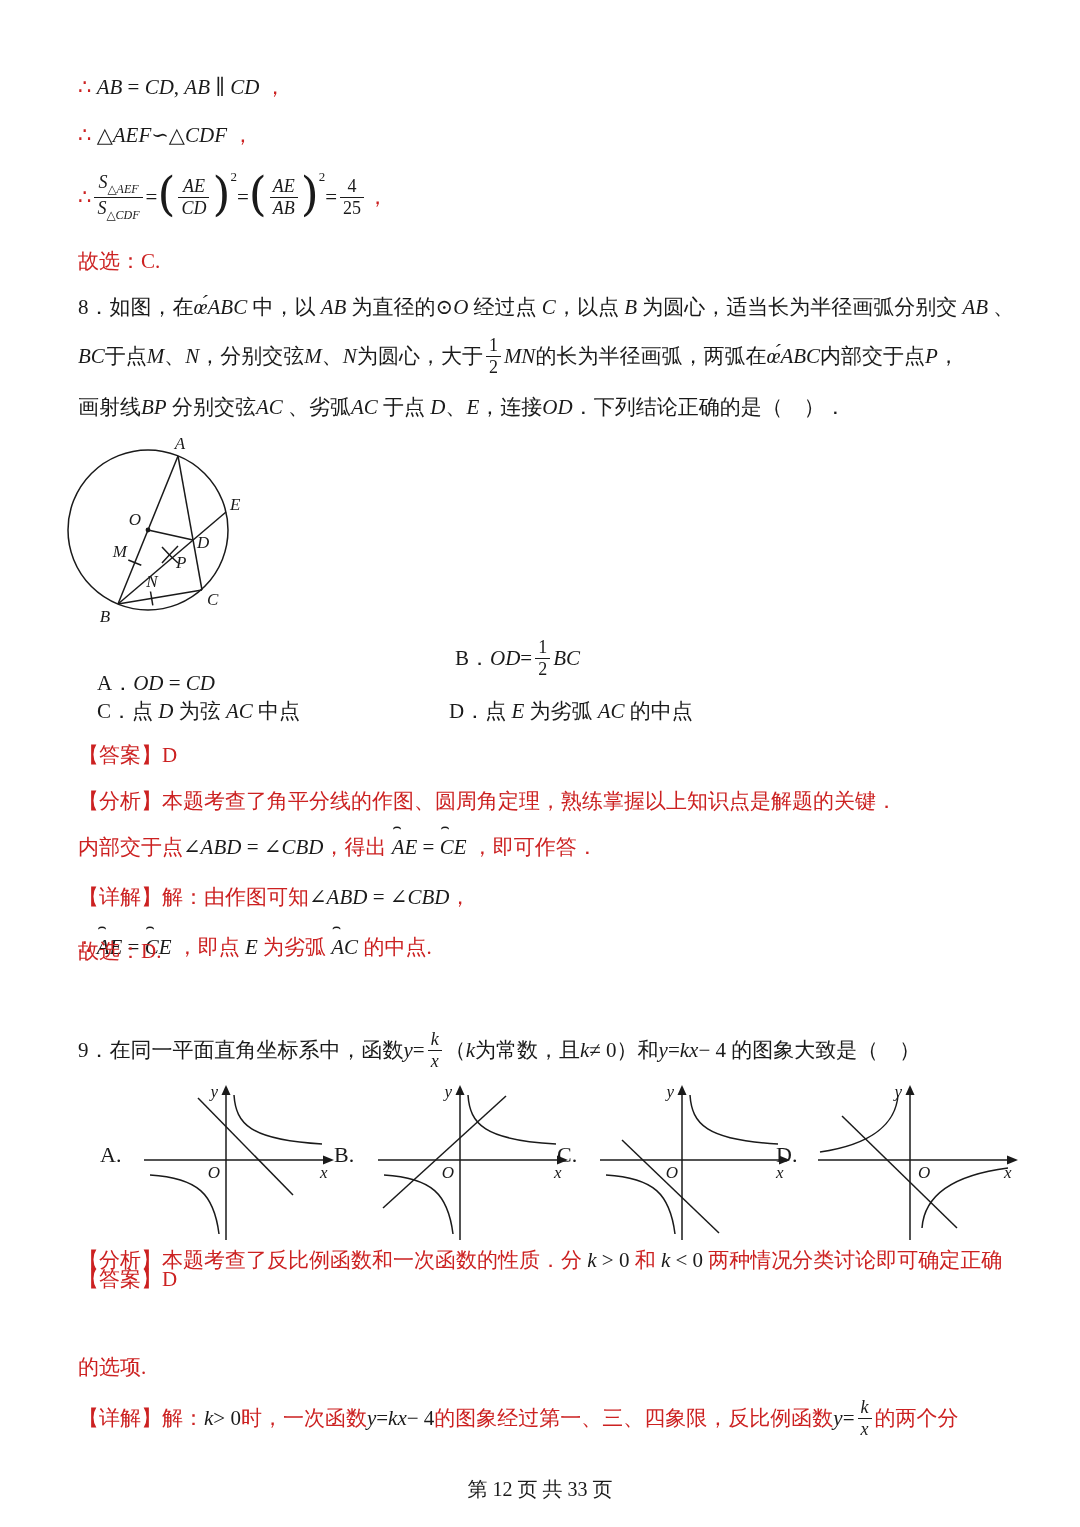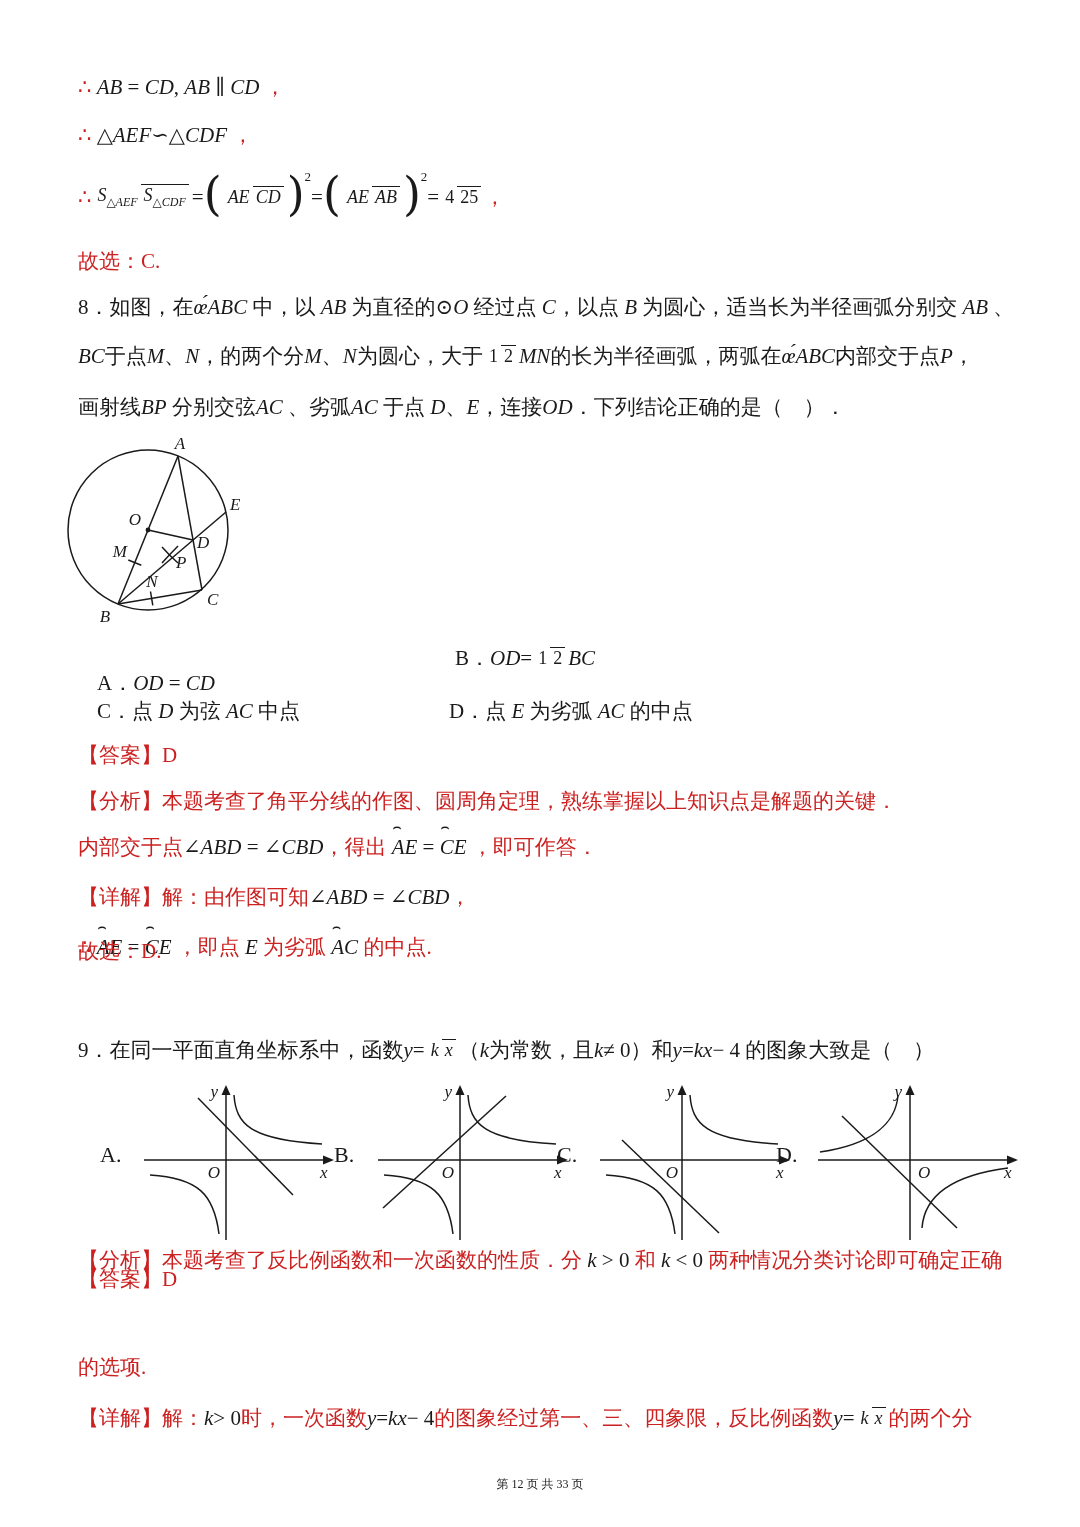--- a/index.html
+++ b/index.html
@@ -4,38 +4,38 @@
 <style>
   :root{ --red:#cc2121; --ink:#1a1a1a; }
   html,body{margin:0;padding:0;background:#ffffff;}
   #page{position:relative;width:1080px;height:1527px;background:#ffffff;overflow:hidden;
         font-family:"Liberation Serif","DejaVu Serif",serif;color:var(--ink);}
   .ln{position:absolute;left:78px;white-space:nowrap;font-size:21px;line-height:30px;color:var(--ink);}
   .flexc{display:flex;align-items:center;}
   .red{color:var(--red);}
   .mi{font-style:italic;font-family:"Liberation Serif","DejaVu Serif","DejaVu Sans",serif;}
   .small{font-size:12px;font-style:italic;vertical-align:-5px;letter-spacing:0;}
-  .frac{display:inline-flex;flex-direction:row;align-items:center;vertical-align:middle;
+  .frac{display:inline-flex;flex-direction:column;align-items:center;vertical-align:middle;
         font-size:18px;line-height:1.15;padding:0 3px;color:var(--ink);}
   .frac .num{display:block;padding:0 3px;}
   .frac .den{display:block;border-top:1.4px solid var(--ink);padding:0 3px;}
   .bigp{font-size:46px;font-weight:300;line-height:0.85;vertical-align:middle;
         font-family:"DejaVu Serif",serif;position:relative;top:-2px;color:var(--ink);}
   .psup{font-size:13px;font-style:normal;position:relative;top:-20px;left:0;color:var(--ink);}
   .arcw{position:relative;display:inline-block;}
   .arcw .arc{position:absolute;top:-12px;left:1px;font-size:13px;font-weight:bold;line-height:1;
              color:var(--ink);font-family:"DejaVu Sans",sans-serif;}
   svg{position:absolute;overflow:visible;}
   svg line, svg path, svg circle.outline{stroke:var(--ink);stroke-width:1.5;fill:none;}
   svg .dot{fill:var(--ink);stroke:none;}
   svg .arrow{fill:var(--ink);stroke:none;}
   svg text{font-family:"Liberation Serif","DejaVu Serif",serif;font-style:italic;
            font-size:17px;fill:var(--ink);stroke:none;}
   .graph-letter{position:absolute;font-size:22px;white-space:nowrap;}
-  #footer{position:absolute;left:0;right:0;top:1476px;text-align:center;font-size:12px;color:var(--ink);}
+  #footer{position:absolute;left:0;right:0;top:1476px;text-align:center;font-size:20px;color:var(--ink);}
 </style>
 </head>
 <body>
 
 <div id="page">
 
   <div class="ln" style="top:72px"><span class="red">∴</span><span> </span><span class="mi">AB</span><span> = </span><span class="mi">CD</span><span>, </span><span class="mi">AB</span><span> ∥ </span><span class="mi">CD</span><span class="red"> ，</span></div>
   <div class="ln" style="top:120px"><span class="red">∴</span><span> △</span><span class="mi">AEF</span><span>∽△</span><span class="mi">CDF</span><span class="red"> ，</span></div>
   <div class="ln flexc" style="top:160px;height:74px">
       <span class="red">∴</span>
@@ -69,21 +69,21 @@
     </div>
   <div class="ln" style="top:246px"><span class="red">故选：C.</span></div>
 
   <div class="ln" style="top:292px"><span>8．如图，在</span><span class="mi">œ́ABC</span><span> 中，以 </span><span class="mi">AB</span><span> 为直径的⊙</span><span class="mi">O</span><span> 经过点 </span><span class="mi">C</span><span>，以点 </span><span class="mi">B</span><span> 为圆心，适当长为半径画弧分别交 </span><span class="mi">AB</span><span> 、</span></div>
   <div class="ln flexc" style="top:328px;height:56px">
       <span class="mi">BC</span>
       <span> 于点 </span>
       <span class="mi">M</span>
       <span>、</span>
       <span class="mi">N</span>
-      <span>，的两个分 </span>
+      <span>，分别交弦 </span>
       <span class="mi">M</span>
       <span>、</span>
       <span class="mi">N</span>
       <span> 为圆心，大于</span>
       <span class="frac">
         <span class="num"><span>1</span></span>
         <span class="den"><span>2</span></span>
       </span>
       <span class="mi">MN</span>
       <span> 的长为半径画弧，两弧在</span>

